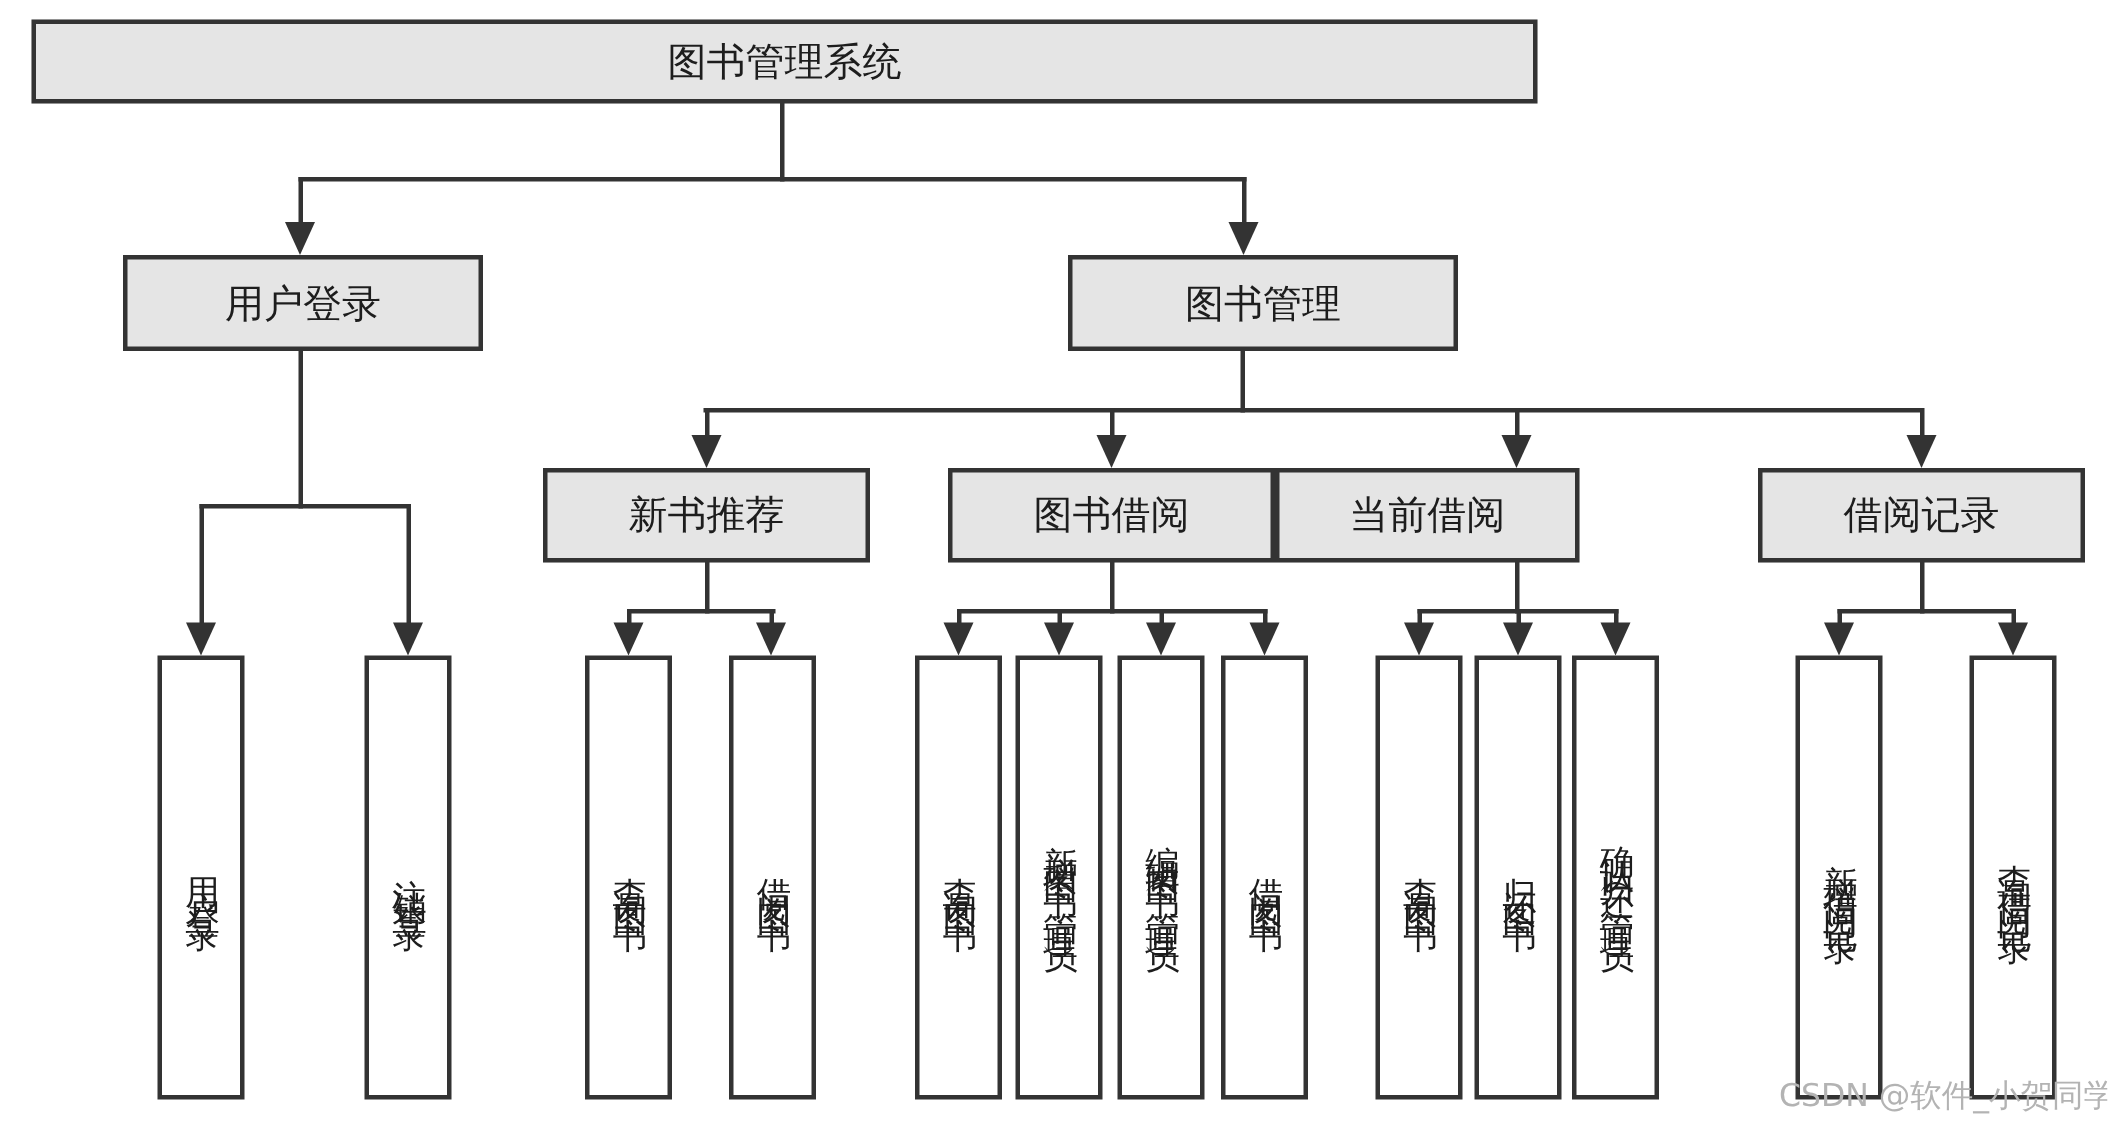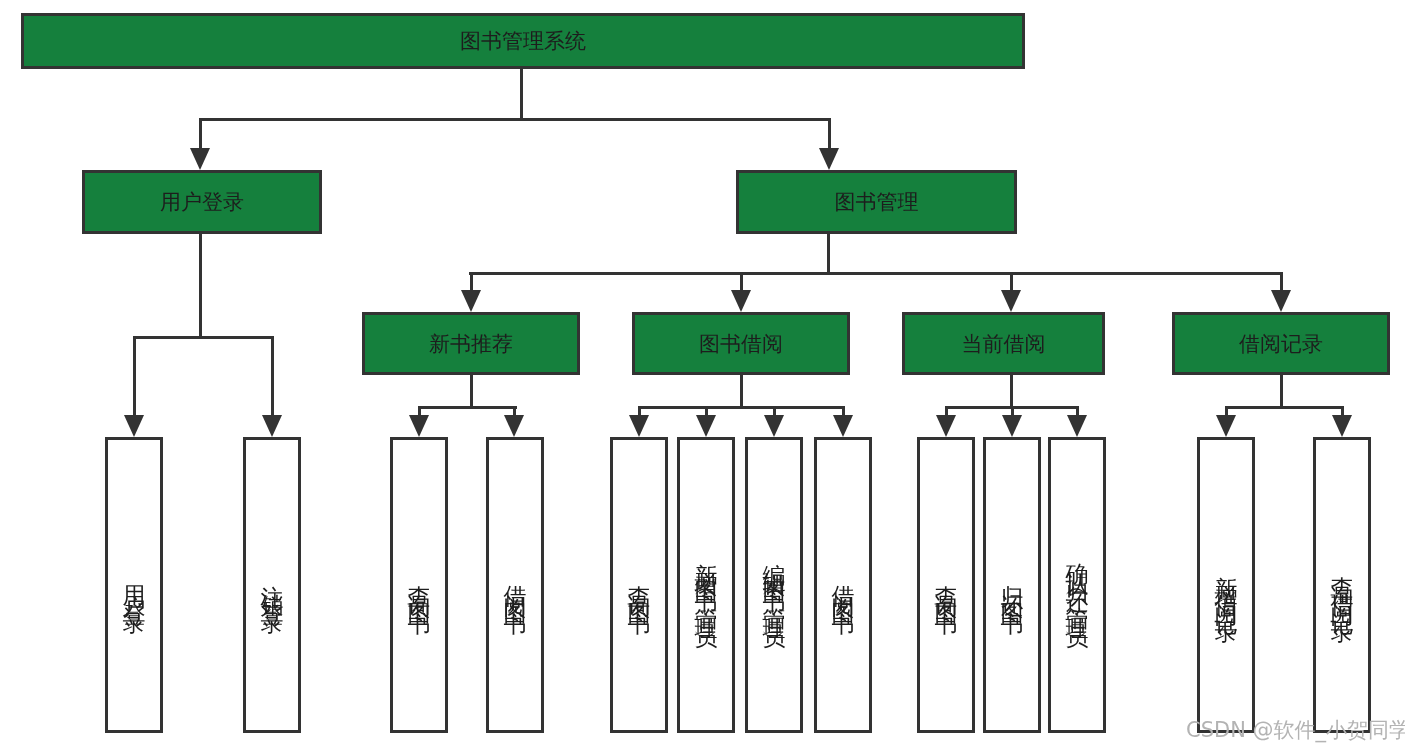--- a/index.html
+++ b/index.html
@@ -1,23 +1,23 @@
 <!DOCTYPE html>
 <html><head>
 <meta charset="utf-8">
 <style>
   html,body{margin:0;padding:0;background:#fff;}
   .canvas{
     position:relative;width:1405px;height:747px;background:#ffffff;overflow:hidden;
     font-family:"DejaVu Sans","Liberation Sans",sans-serif;color:#1d1d1d;
   }
   .box{
-    position:absolute;background:#15803d;border:3px solid #333333;box-sizing:border-box;
+    position:absolute;background:#e5e5e5;border:3px solid #333333;box-sizing:border-box;
     display:flex;align-items:center;justify-content:center;
-    font-size:21px;color:#1d1d1d;
+    font-size:26px;color:#1d1d1d;
   }
   .leaf{
     position:absolute;top:437px;width:58px;height:296px;
     background:#ffffff;border:3px solid #333333;box-sizing:border-box;
     display:flex;align-items:center;justify-content:center;
   }
   .leaf span{
     writing-mode:vertical-rl;text-orientation:mixed;
     font-size:23px;line-height:1;letter-spacing:9px;color:#1d1d1d;
   }
@@ -39,31 +39,31 @@
 
 <div class="canvas">
 
   <div class="box" style="left:21px;top:13px;width:1004px;height:56px;">
     <span>图书管理系统</span>
   </div>
 
   <div class="box" style="left:82px;top:170px;width:240px;height:64px;">
     <span>用户登录</span>
   </div>
-  <div class="box" style="left:736px;top:170px;width:281px;height:64px;">
+  <div class="box" style="left:712px;top:170px;width:260px;height:64px;">
     <span>图书管理</span>
   </div>
 
   <div class="box" style="left:632px;top:312px;width:218px;height:63px;">
     <span>图书借阅</span>
   </div>
   <div class="box" style="left:362px;top:312px;width:218px;height:63px;">
     <span>新书推荐</span>
   </div>
-  <div class="box" style="left:902px;top:312px;width:203px;height:63px;">
+  <div class="box" style="left:850px;top:312px;width:203px;height:63px;">
     <span>当前借阅</span>
   </div>
   <div class="box" style="left:1172px;top:312px;width:218px;height:63px;">
     <span>借阅记录</span>
   </div>
 
   <div class="leaf" style="left:105px;">
     <span>用户登录</span>
   </div>
   <div class="leaf" style="left:243px;">

